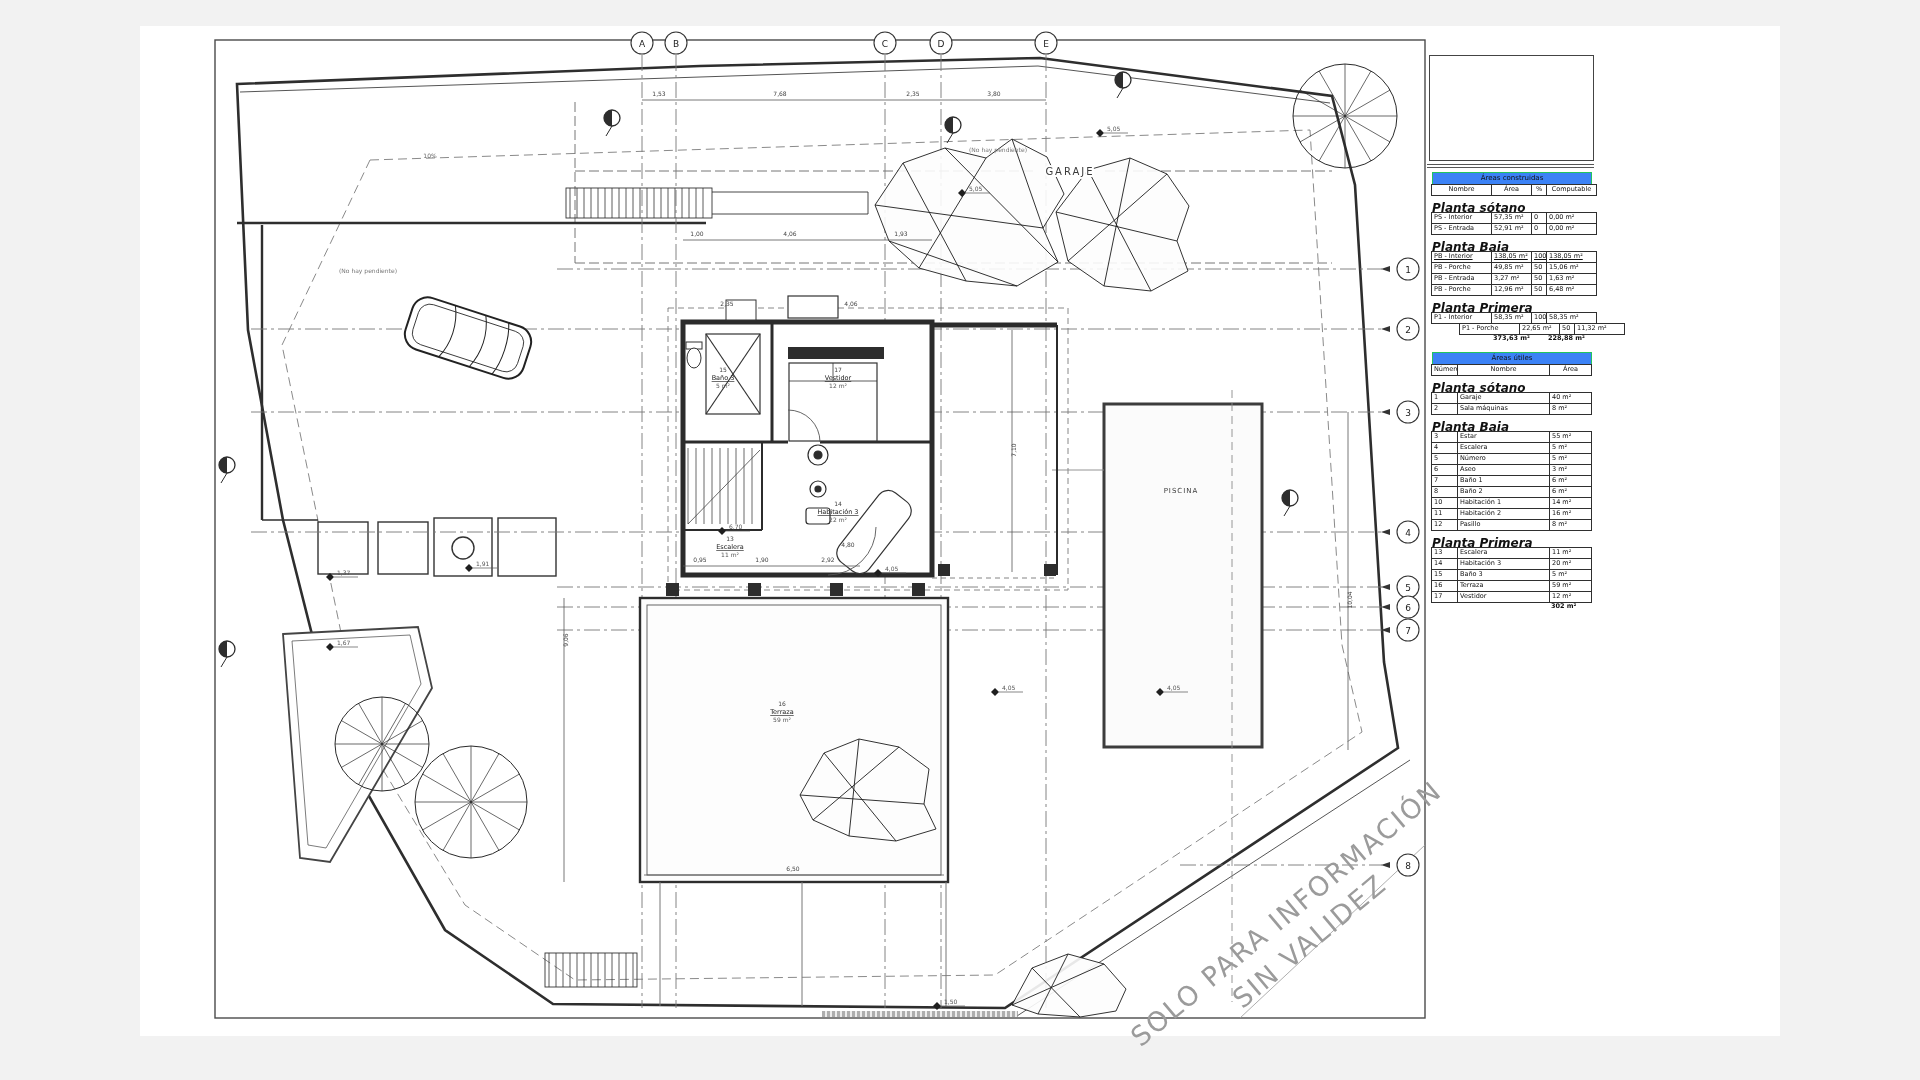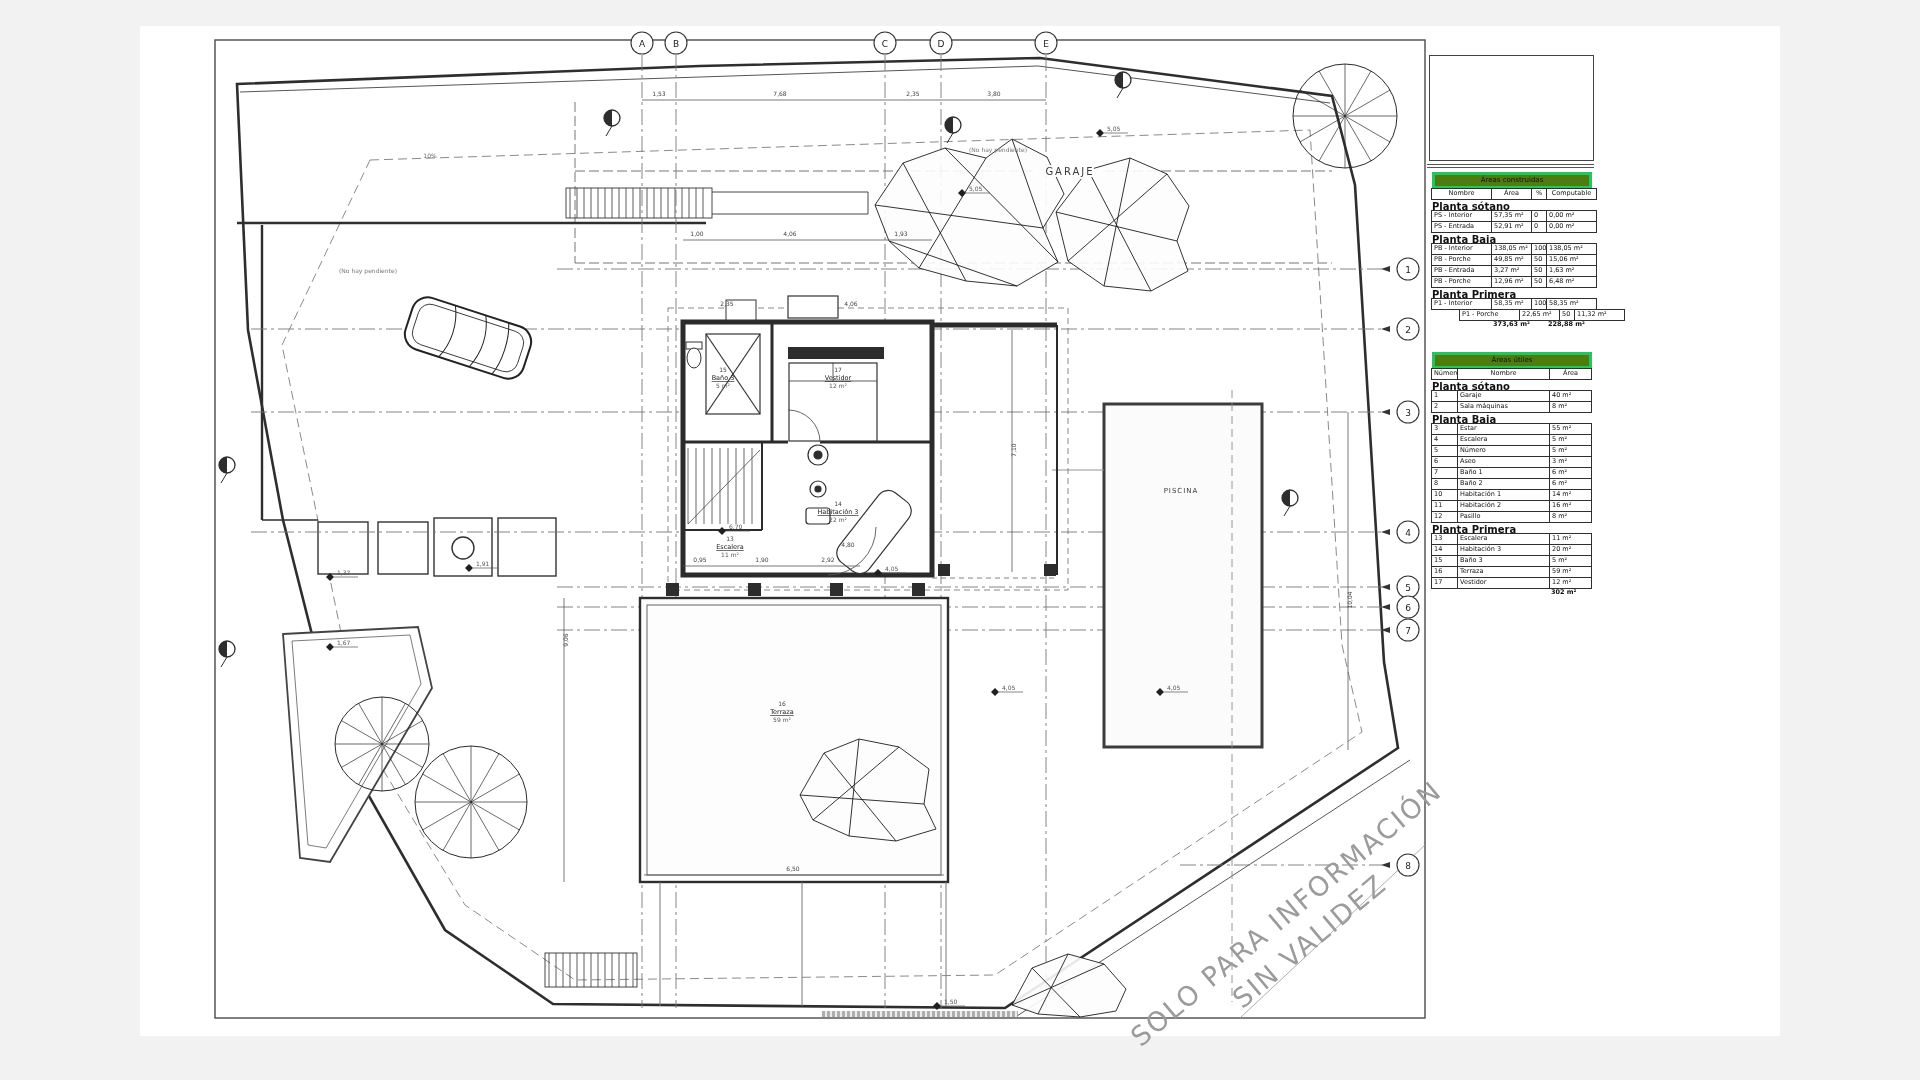--- a/index.html
+++ b/index.html
@@ -6,27 +6,27 @@
     font-family:"DejaVu Sans","Liberation Sans",sans-serif;}
   #page{position:absolute;left:140px;top:26px;width:1640px;height:1010px;background:#ffffff;}
   #plan-svg{position:absolute;left:0;top:0;}
   
   .panel{position:absolute;color:#222;}
   #title-block{position:absolute;left:1429px;top:55px;width:163px;height:104px;
     border:1.5px solid #444;background:#fff;}
   #panel-sep{position:absolute;left:1427px;top:164px;width:167px;height:0;
     border-top:1px solid #555;border-bottom:1px solid #555;padding-top:2px;}
   .tbl{position:absolute;left:1432px;width:160px;font-size:6.5px;line-height:9px;color:#111;}
-  .t-title{border:3px solid #22c55e;text-align:center;height:11px;line-height:11px;
-    font-size:7px;background:#4d7c0f;}
+  .t-title{border:1px solid #22c55e;text-align:center;height:11px;line-height:11px;
+    font-size:7px;background:#3b82f6;}
   .t-row{display:grid;}
   .t-cell{border:1px solid #2f2f2f;margin-top:-1px;margin-left:-1px;padding:0 2px;
     height:10px;line-height:9px;white-space:nowrap;overflow:hidden;background:#fff;}
   .t-head .t-cell{text-align:center;}
-  .t-sec{font-size:10px;font-weight:bold;height:9px;line-height:9px;margin-top:2px;}
+  .t-sec{font-size:12px;font-weight:bold;height:9px;line-height:9px;margin-top:8px;font-style:italic;}
   .t-tot .t-cell{border:none;background:transparent;font-weight:bold;}
   #smudge{position:absolute;left:822px;top:1011px;width:196px;height:6px;
     background:repeating-linear-gradient(90deg,#9a9a9a 0 3px,#e9e9e9 3px 5px);
     filter:blur(0.7px);opacity:.8;}
   svg text{font-family:"DejaVu Sans","Liberation Sans",sans-serif;}
 </style>
 </head>
 <body>
 
 <div id="page"></div>
@@ -440,21 +440,21 @@
       <div class="t-cell">0</div>
       <div class="t-cell">0,00 m²</div>
     </div>
     <div class="t-row" style="grid-template-columns: 60px 40px 15px 50px;">
       <div class="t-cell">PS - Entrada</div>
       <div class="t-cell">52,91 m²</div>
       <div class="t-cell">0</div>
       <div class="t-cell">0,00 m²</div>
     </div>
     <div class="t-sec">Planta Baja</div>
-    <div class="t-row" style="grid-template-columns: 60px 40px 15px 50px;">
+    <div class="t-row" style="grid-template-columns: 60px 40px 15px 50px; text-decoration: underline;">
       <div class="t-cell">PB - Interior</div>
       <div class="t-cell">138,05 m²</div>
       <div class="t-cell">100</div>
       <div class="t-cell">138,05 m²</div>
     </div>
     <div class="t-row" style="grid-template-columns: 60px 40px 15px 50px;">
       <div class="t-cell">PB - Porche</div>
       <div class="t-cell">49,85 m²</div>
       <div class="t-cell">50</div>
       <div class="t-cell">15,06 m²</div>

